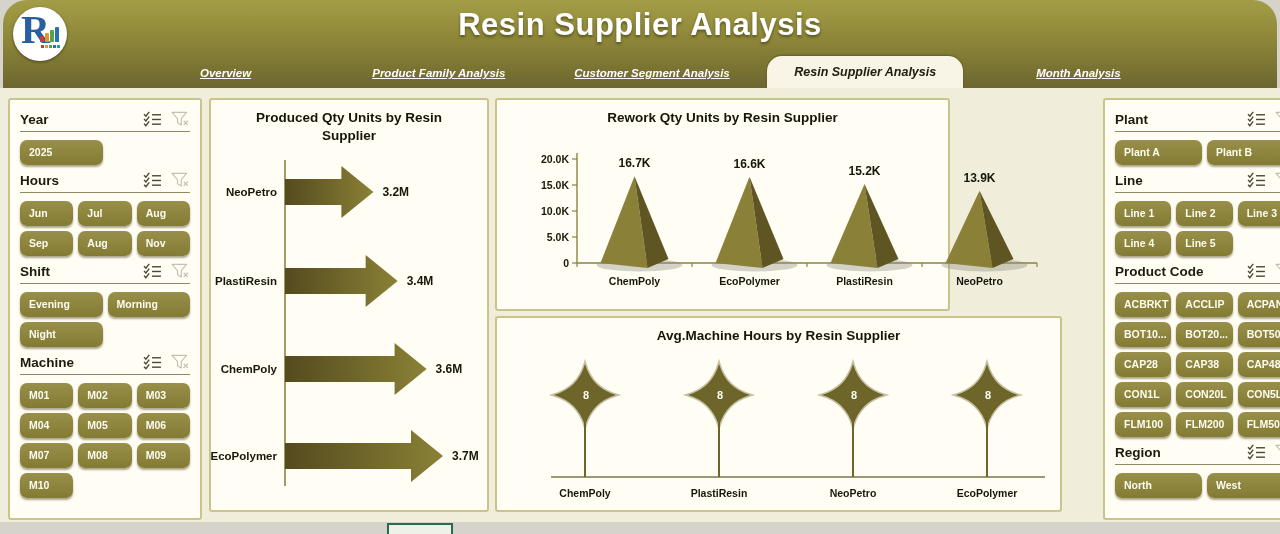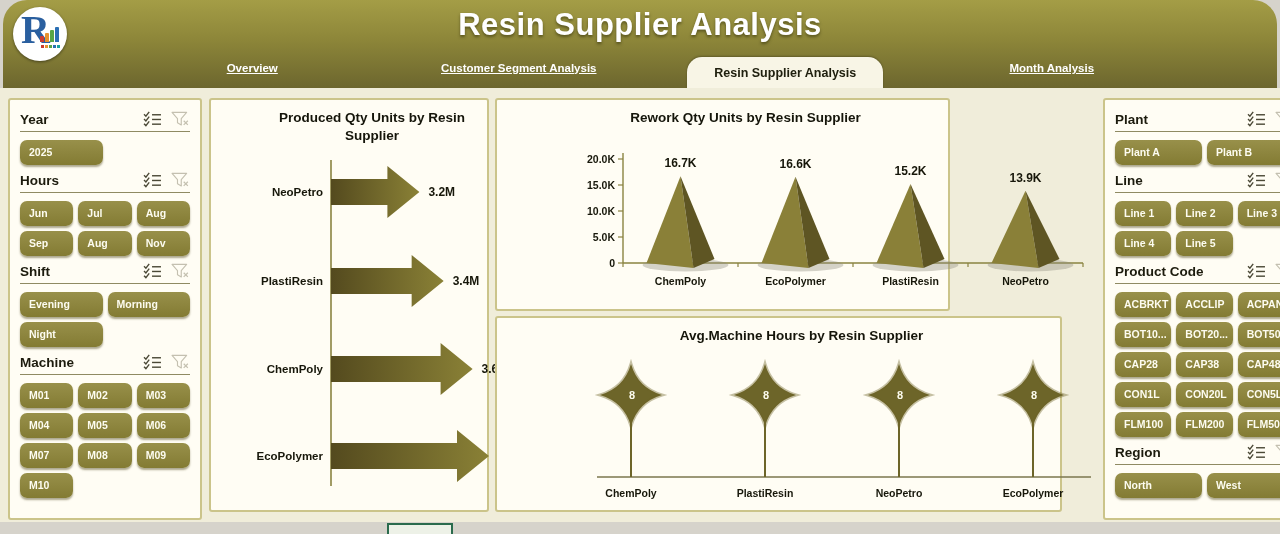--- a/index.html
+++ b/index.html
@@ -25,31 +25,31 @@
   .logo-bars i:nth-child(4){height:15px;background:#2b6fb4;}
   .logo-dots{position:absolute;right:7px;bottom:13px;display:flex;gap:1px;}
   .logo-dots i{display:block;width:3px;height:3px;}
   .logo-dots i:nth-child(1){background:#cc3b2f;}
   .logo-dots i:nth-child(2){background:#e8912d;}
   .logo-dots i:nth-child(3){background:#58a546;}
   .logo-dots i:nth-child(4){background:#2b6fb4;}
   .logo-dots i:nth-child(5){background:#19a0a0;}
 
   .tabs{position:absolute;left:116px;right:92px;bottom:0;height:31px;display:flex;}
-  .tab{flex:1;display:flex;align-items:center;justify-content:center;}
+  .tab{flex:1;display:flex;align-items:flex-end;justify-content:center;font-style:italic;}
   .tab-label{color:#ffffff;font-size:11.5px;font-weight:bold;text-decoration:underline;
              padding-bottom:9px;cursor:pointer;white-space:nowrap;}
   .tab.active .tab-label{background:#f8f5e6;color:#20200f;text-decoration:none;
              border-radius:15px 15px 0 0;padding:9px 27px 9px;font-size:12.5px;
              box-shadow:0 -1px 2px rgba(0,0,0,.25);}
 
   
   .main-bg{position:absolute;left:0;top:88px;width:1280px;height:434px;background:#f0edda;}
   .panel{position:absolute;background:#fffdf4;border:2px solid #cbc48a;border-radius:3px;
-         box-sizing:border-box;padding-left:46px;}
+         box-sizing:border-box;}
   #panel-left   {left:8px;   top:98px; width:194px;height:422px;padding:4px 10px;}
   #panel-produced{left:209px;top:98px; width:280px;height:414px;}
   #panel-rework {left:495px; top:98px; width:455px;height:213px;}
   #panel-avg    {left:495px; top:316px;width:567px;height:196px;}
   #panel-right  {left:1069px;top:98px; width:203px;height:422px;padding:4px 10px;margin-left:34px;}
 
   
   .slicer-head{display:flex;align-items:center;margin-top:7px;}
   .slicer-title{font-size:13.5px;font-weight:bold;color:#1c1b0d;flex:1;}
   .slicer-icons{display:flex;gap:9px;align-items:center;}
@@ -92,20 +92,23 @@
           <i></i>
           <i></i>
           <i></i>
           <i></i>
         </span>
     </div>
     <div class="page-title">Resin Supplier Analysis</div>
     <nav class="tabs" id="tabs">
         <div class="tab">
           <span class="tab-label">Overview</span>
+        </div>
+        <div class="tab">
+          <span class="tab-label">Product Family Analysis</span>
         </div>
         <div class="tab">
           <span class="tab-label">Customer Segment Analysis</span>
         </div>
         <div class="tab active">
           <span class="tab-label">Resin Supplier Analysis</span>
         </div>
         <div class="tab">
           <span class="tab-label">Month Analysis</span>
         </div>

